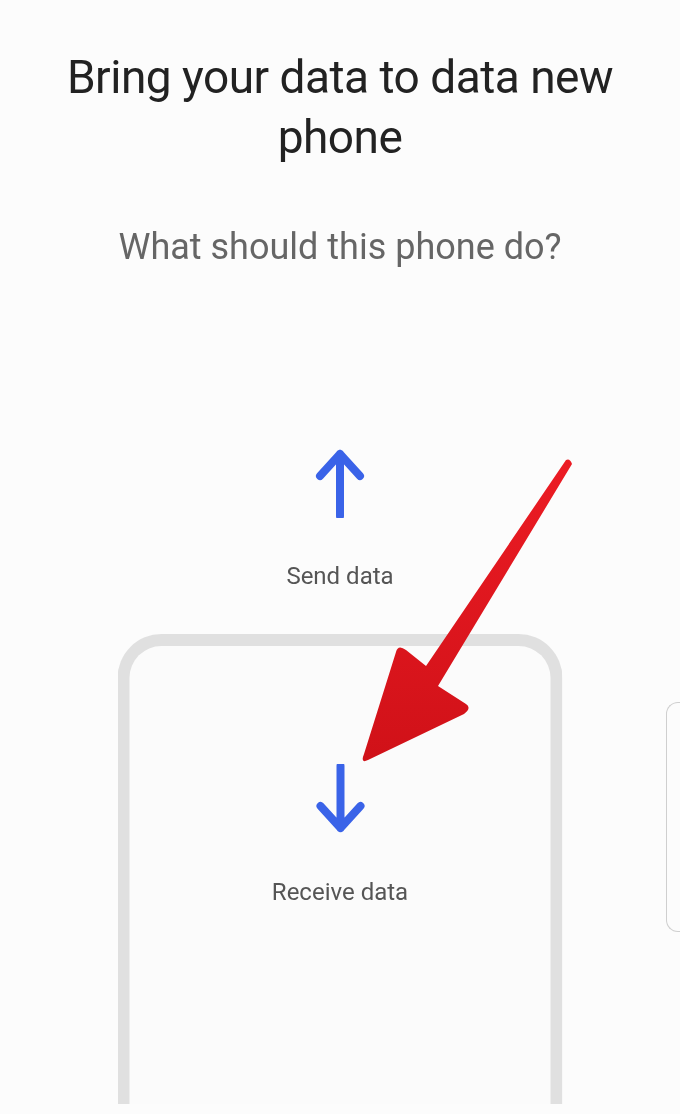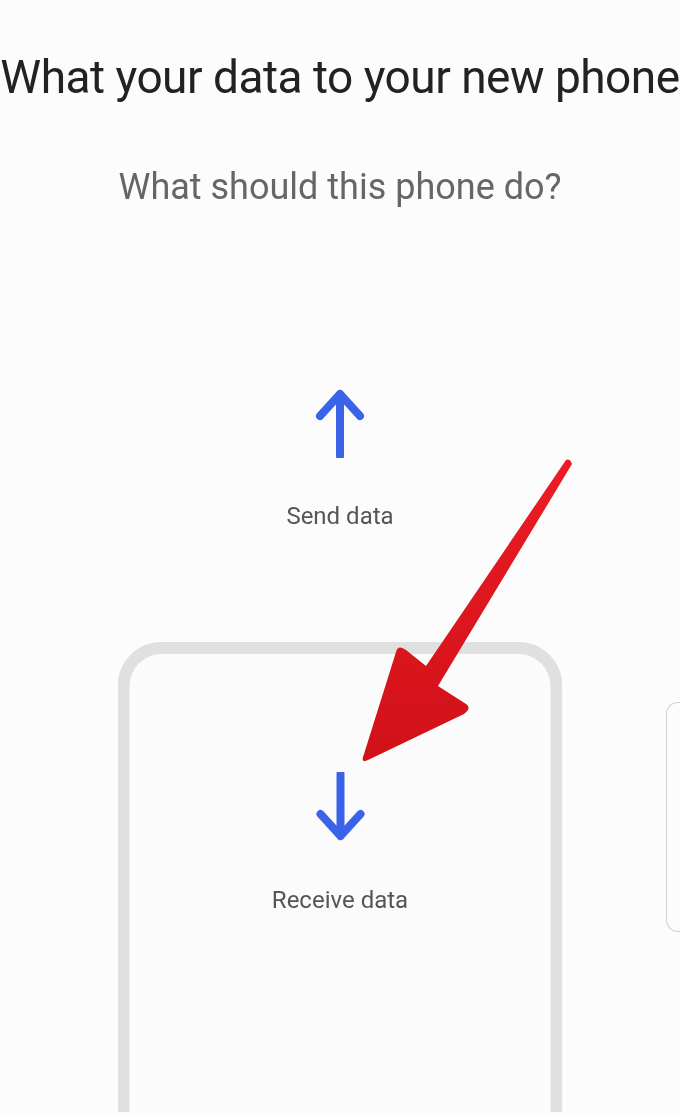--- a/index.html
+++ b/index.html
@@ -47,21 +47,21 @@
     }
     .option-label {
       font-size: 24px;
       color: #555;
       margin-top: 44px;
     }
     .receive-option {
       position: absolute;
       left: 50%;
       transform: translateX(-50%);
-      bottom: 2px;
+      bottom: 10px;
       display: flex;
       flex-direction: column;
       align-items: center;
       cursor: pointer;
     }
     .phone-frame {
       width: 445px;
       height: 470px;
       border: 12px solid #e0e0e0;
       border-bottom: none;
@@ -96,21 +96,21 @@
       top: 456px;
       width: 220px;
       height: 320px;
       pointer-events: none;
     }
   </style>
 </head>
 <body>
 
 <div class="container">
-  <h1 class="title">What your data to your new phone</h1>
+  <h1 class="title">Bring your data to data new phone</h1>
   <div class="subtitle">What should this phone do?</div>
 
   <div class="send-option">
     <svg class="arrow-svg" viewBox="0 0 56 70">
       <path d="M28 68 L28 6 M28 6 L8 28 M28 6 L48 28" stroke="#3a63e8" stroke-width="8" stroke-linecap="round" stroke-linejoin="round" fill="none"></path>
     </svg>
     <div class="option-label">Send data</div>
   </div>
 
   <div class="receive-option">

